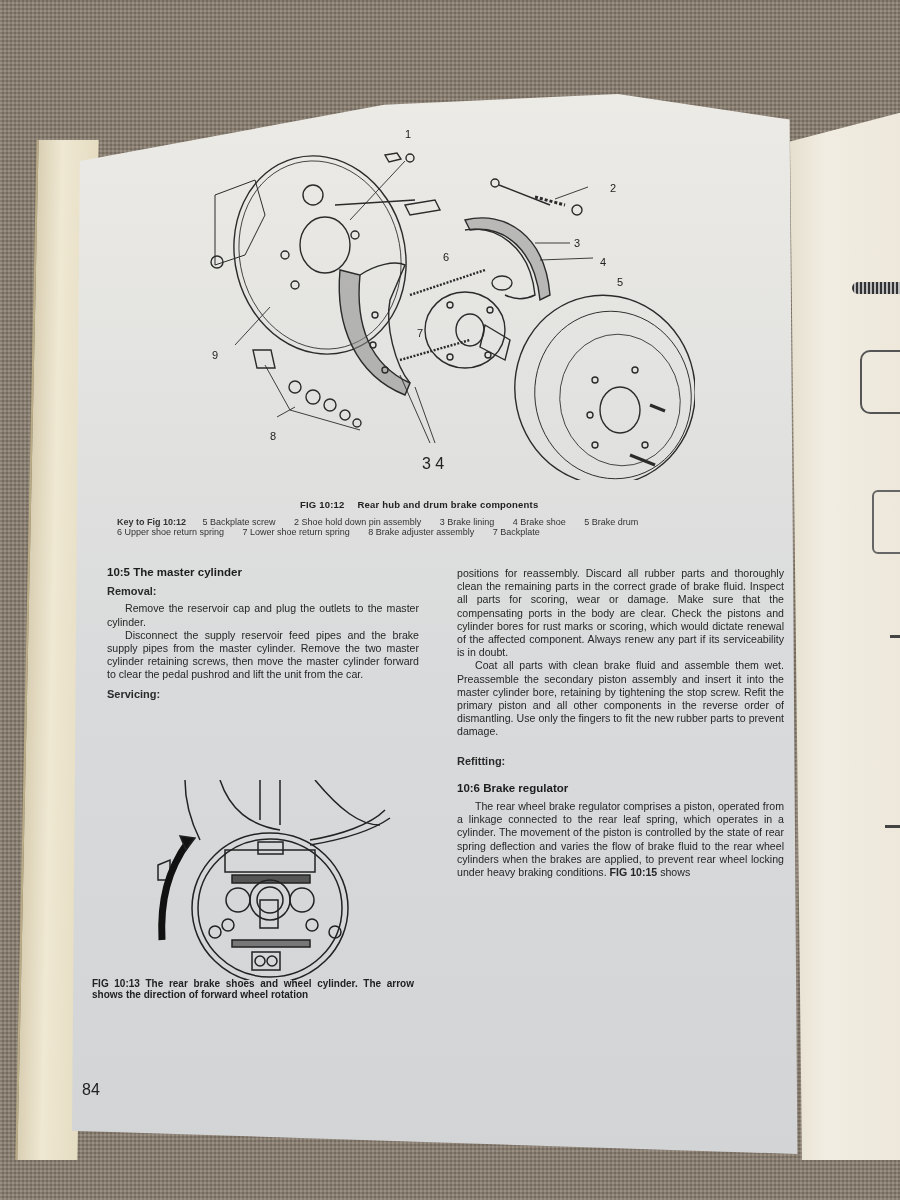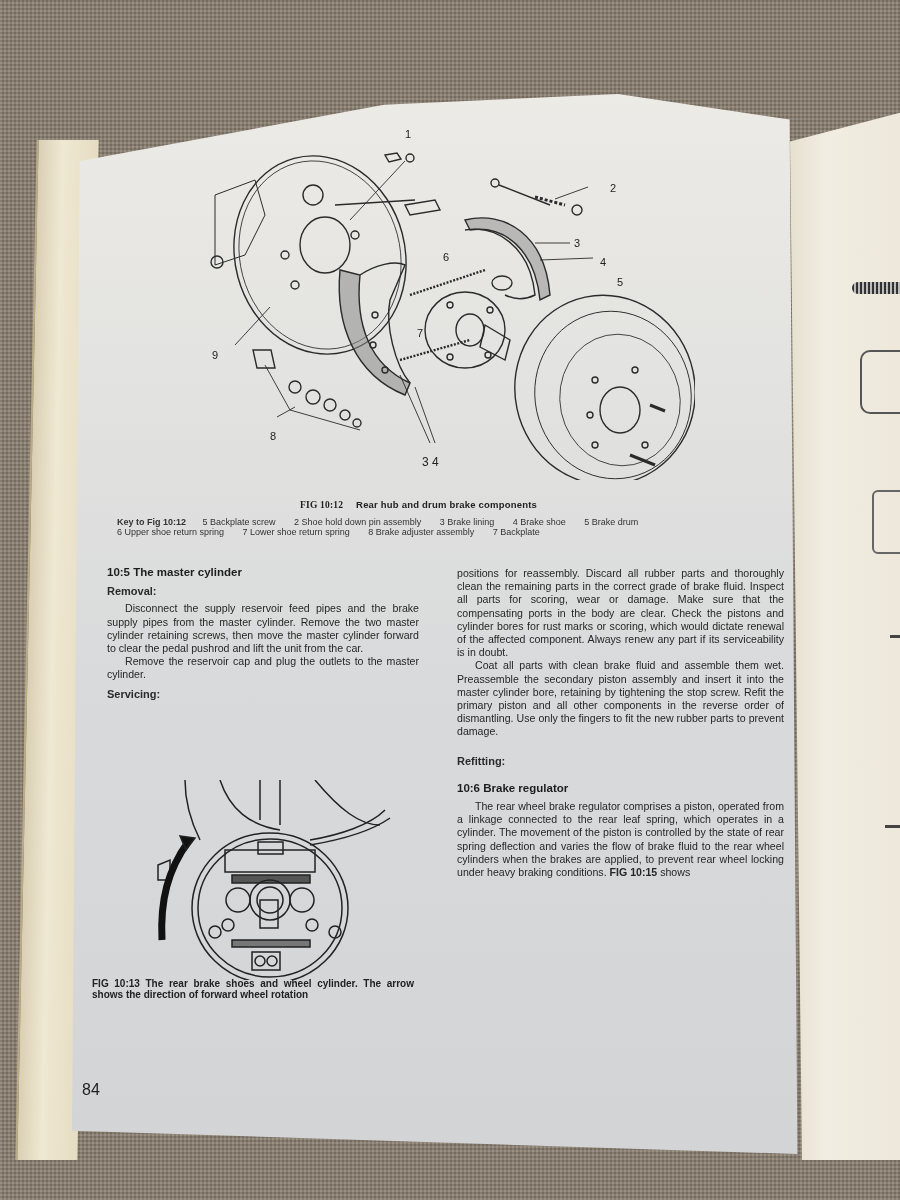--- a/index.html
+++ b/index.html
@@ -28,21 +28,21 @@
       background:linear-gradient(90deg,#e6e0cf,#f1ede2 30%,#ece7d9);
       clip-path:polygon(0% 3%, 100% 0%, 100% 100%, 10% 100%);
     }
     .next-page .frag { position:absolute; background:#444; }
     .content { position:absolute; left:0; top:0; width:900px; height:1200px; color:#222; }
 
     .diagram { position:absolute; left:195px; top:125px; width:500px; height:355px; }
     .fig-caption-main {
       position:absolute; left:300px; top:499px; font-size:9.5px; font-weight:bold; letter-spacing:0.2px;
     }
-    .fig-caption-main .lbl { margin-right:10px;font-family:Liberation Serif, serif; }
+    .fig-caption-main .lbl { margin-right:10px; }
     .key { position:absolute; left:117px; top:517px; width:660px; font-size:9px; line-height:10px; color:#333; }
     .key .kt { font-weight:bold; margin-right:14px; }
     .key span.item { margin-right:16px; }
 
     .col { position:absolute; font-size:10.6px; line-height:13.2px; color:#262626; text-align:justify; }
     .col-left { left:107px; top:566px; width:312px; }
     .col-right { left:457px; top:567px; width:327px; }
     h2.sec { font-size:11.5px; font-weight:bold; margin:0 0 5px 0; color:#1d1d1d; }
     h3.sub { font-size:11px; font-weight:bold; margin:6px 0 4px 0; color:#2a2a2a; }
     p { margin:0; text-indent:18px; }
@@ -146,21 +146,21 @@
 
   <div style="position:absolute;left:405px;top:128px;font-size:11px;">1</div>
   <div style="position:absolute;left:610px;top:182px;font-size:11px;">2</div>
   <div style="position:absolute;left:574px;top:237px;font-size:11px;">3</div>
   <div style="position:absolute;left:600px;top:256px;font-size:11px;">4</div>
   <div style="position:absolute;left:617px;top:276px;font-size:11px;">5</div>
   <div style="position:absolute;left:443px;top:251px;font-size:11px;">6</div>
   <div style="position:absolute;left:417px;top:327px;font-size:11px;">7</div>
   <div style="position:absolute;left:270px;top:430px;font-size:11px;">8</div>
   <div style="position:absolute;left:212px;top:349px;font-size:11px;">9</div>
-  <div style="position:absolute;left:422px;top:455px;font-size:12px;">3 4</div>
+  <div style="position:absolute;left:422px;top:455px;font-size:16px;">3 4</div>
 
   <div class="fig-caption-main">
     <span class="lbl">FIG 10:12</span>
     <span>Rear hub and drum brake components</span>
   </div>
 
   <div class="key">
     <span class="kt">Key to Fig 10:12</span>
     <span class="item">5  Backplate screw</span>
     <span class="item">2  Shoe hold down pin assembly</span>
@@ -169,22 +169,22 @@
     <span class="item">5  Brake drum</span><br>
     <span class="item">6  Upper shoe return spring</span>
     <span class="item">7  Lower shoe return spring</span>
     <span class="item">8  Brake adjuster assembly</span>
     <span class="item">7  Backplate</span>
   </div>
 
   <div class="col col-left">
     <h2 class="sec">10:5 The master cylinder</h2>
     <h3 class="sub">Removal:</h3>
+    <p>Remove the reservoir cap and plug the outlets to the master cylinder.</p>
     <p>Disconnect the supply reservoir feed pipes and the brake supply pipes from the master cylinder. Remove the two master cylinder retaining screws, then move the master cylinder forward to clear the pedal pushrod and lift the unit from the car.</p>
-    <p>Remove the reservoir cap and plug the outlets to the master cylinder.</p>
     <h3 class="sub" style="">Servicing:</h3>
   </div>
 
   <svg class="fig13" viewBox="0 0 300 200" fill="none" stroke="#222" stroke-width="1.5">
     <path d="M45 0 C45 20 50 40 60 60"></path>
       <path d="M80 0 C90 30 110 45 140 50"></path>
       <path d="M175 0 C200 30 220 45 240 45"></path>
     <path d="M120 0 L120 40"></path>
       <path d="M140 0 L140 45"></path>
     <path d="M170 60 C200 55 230 45 245 30"></path>

